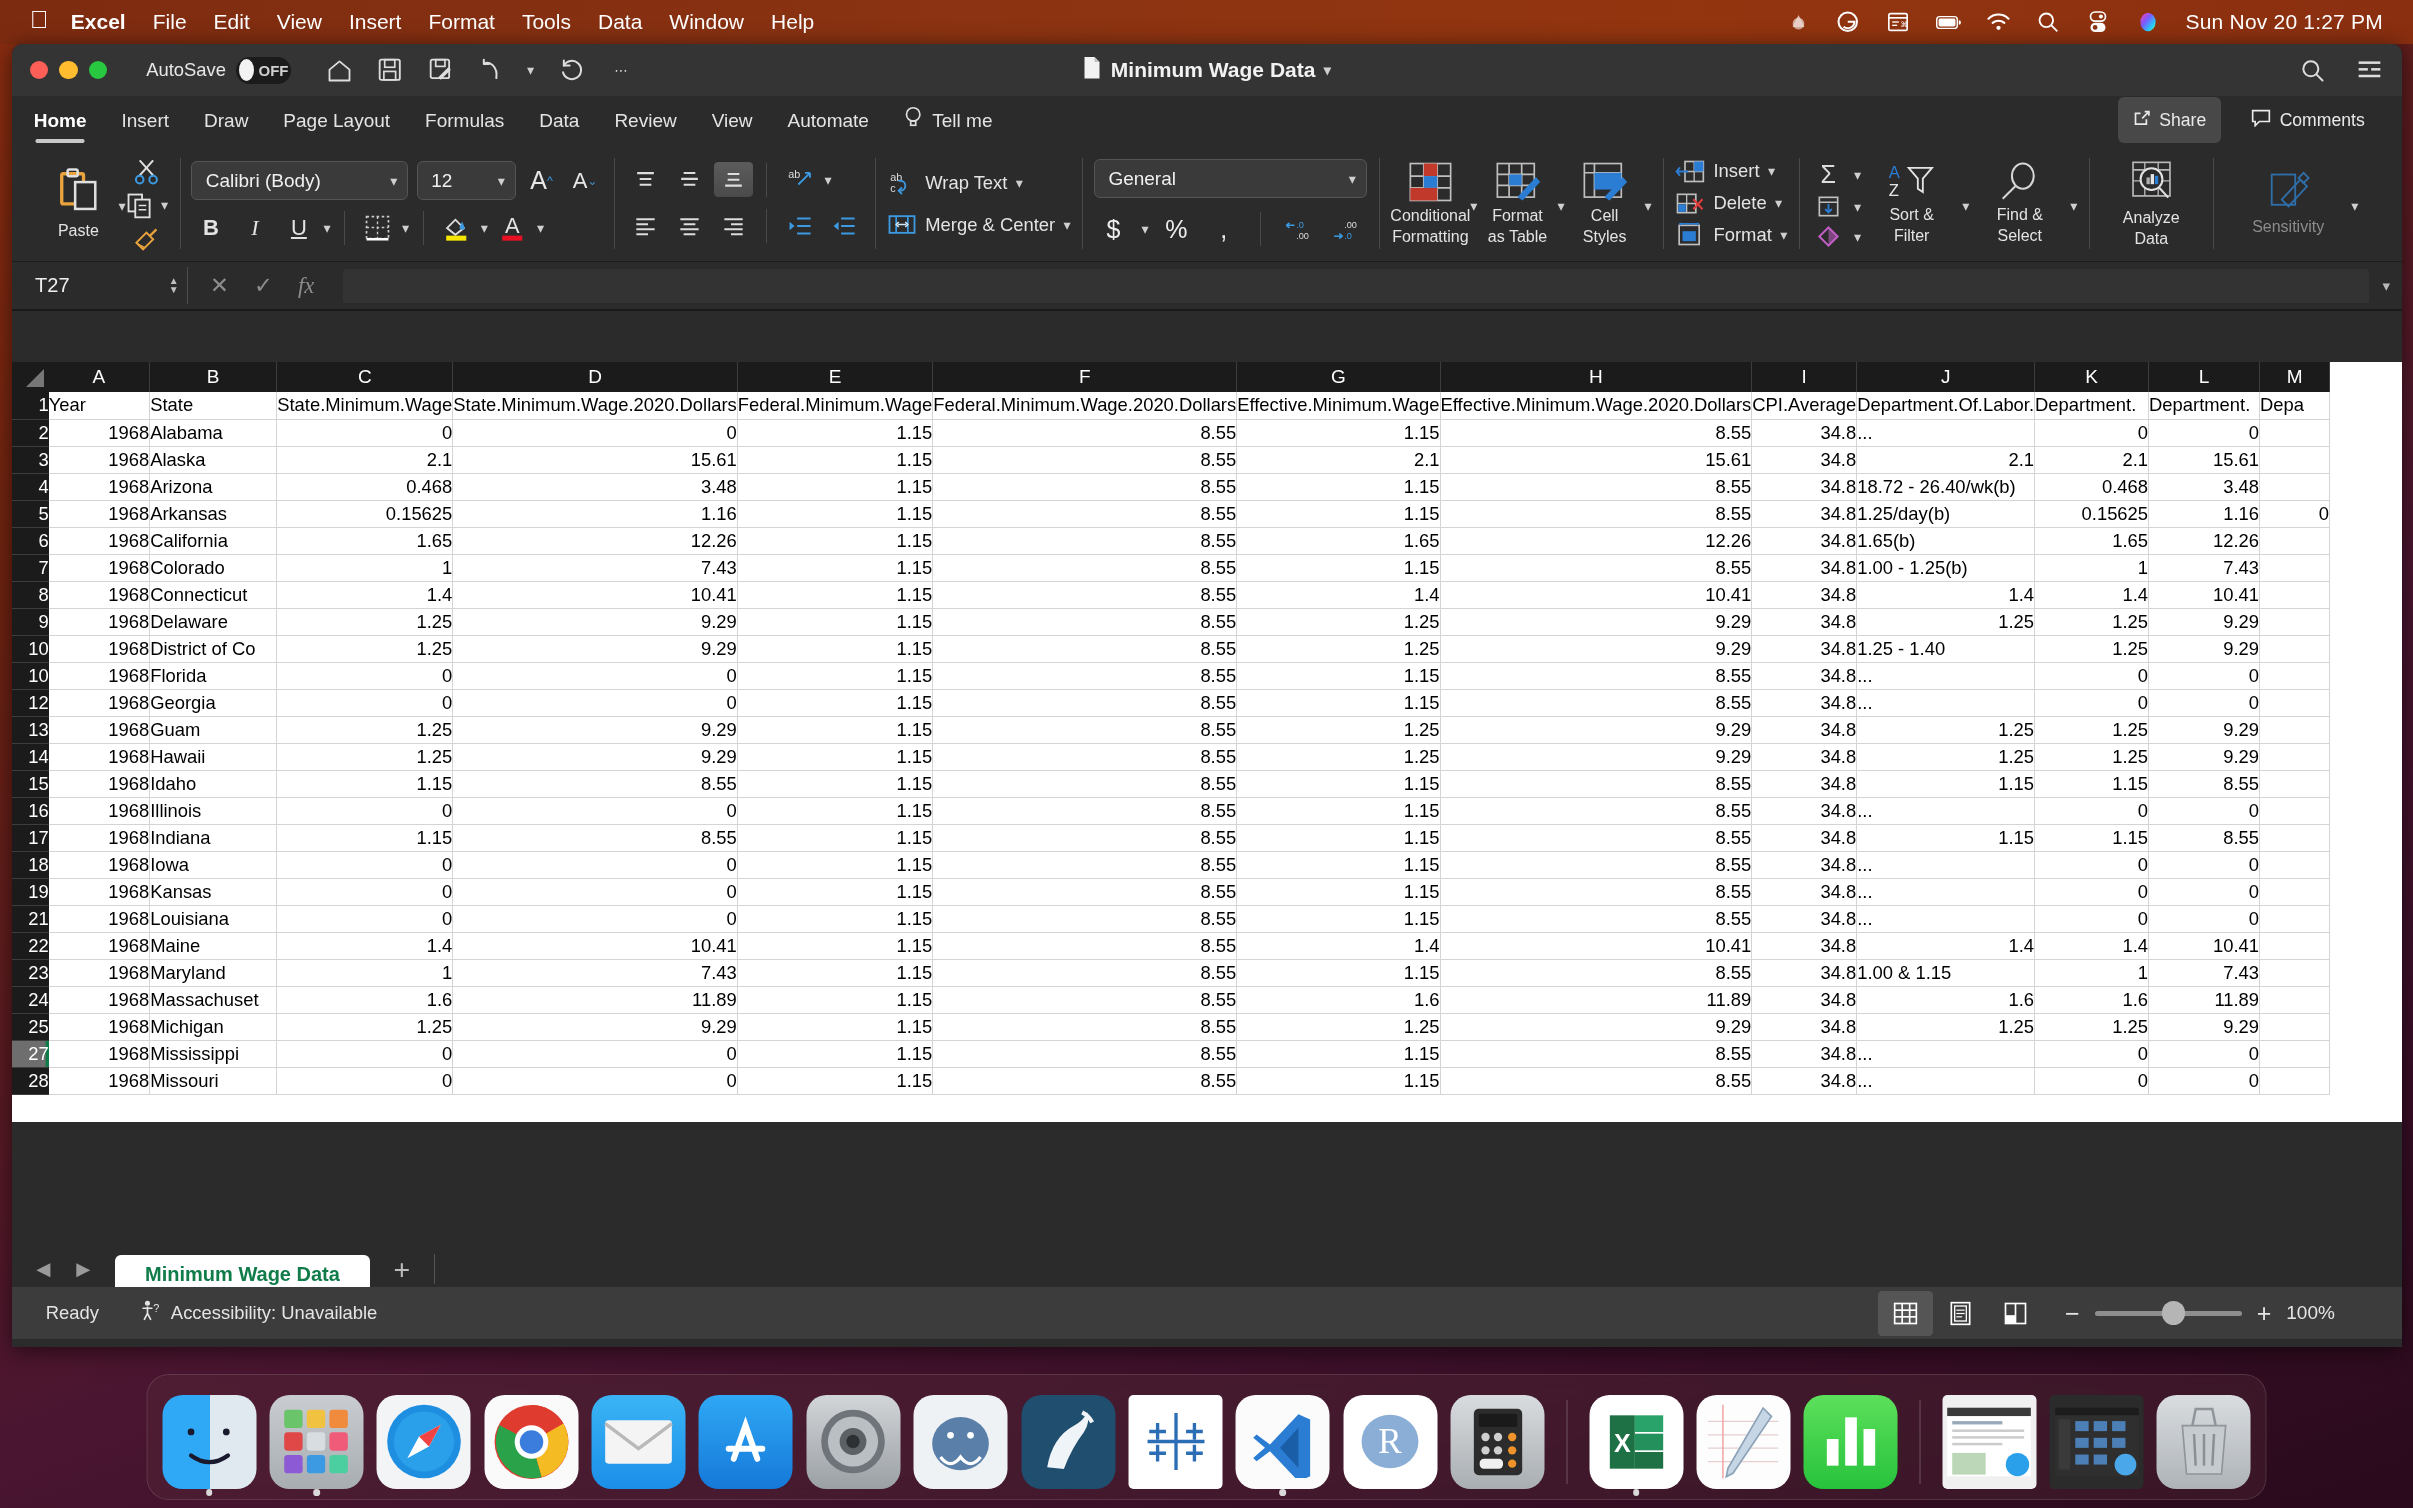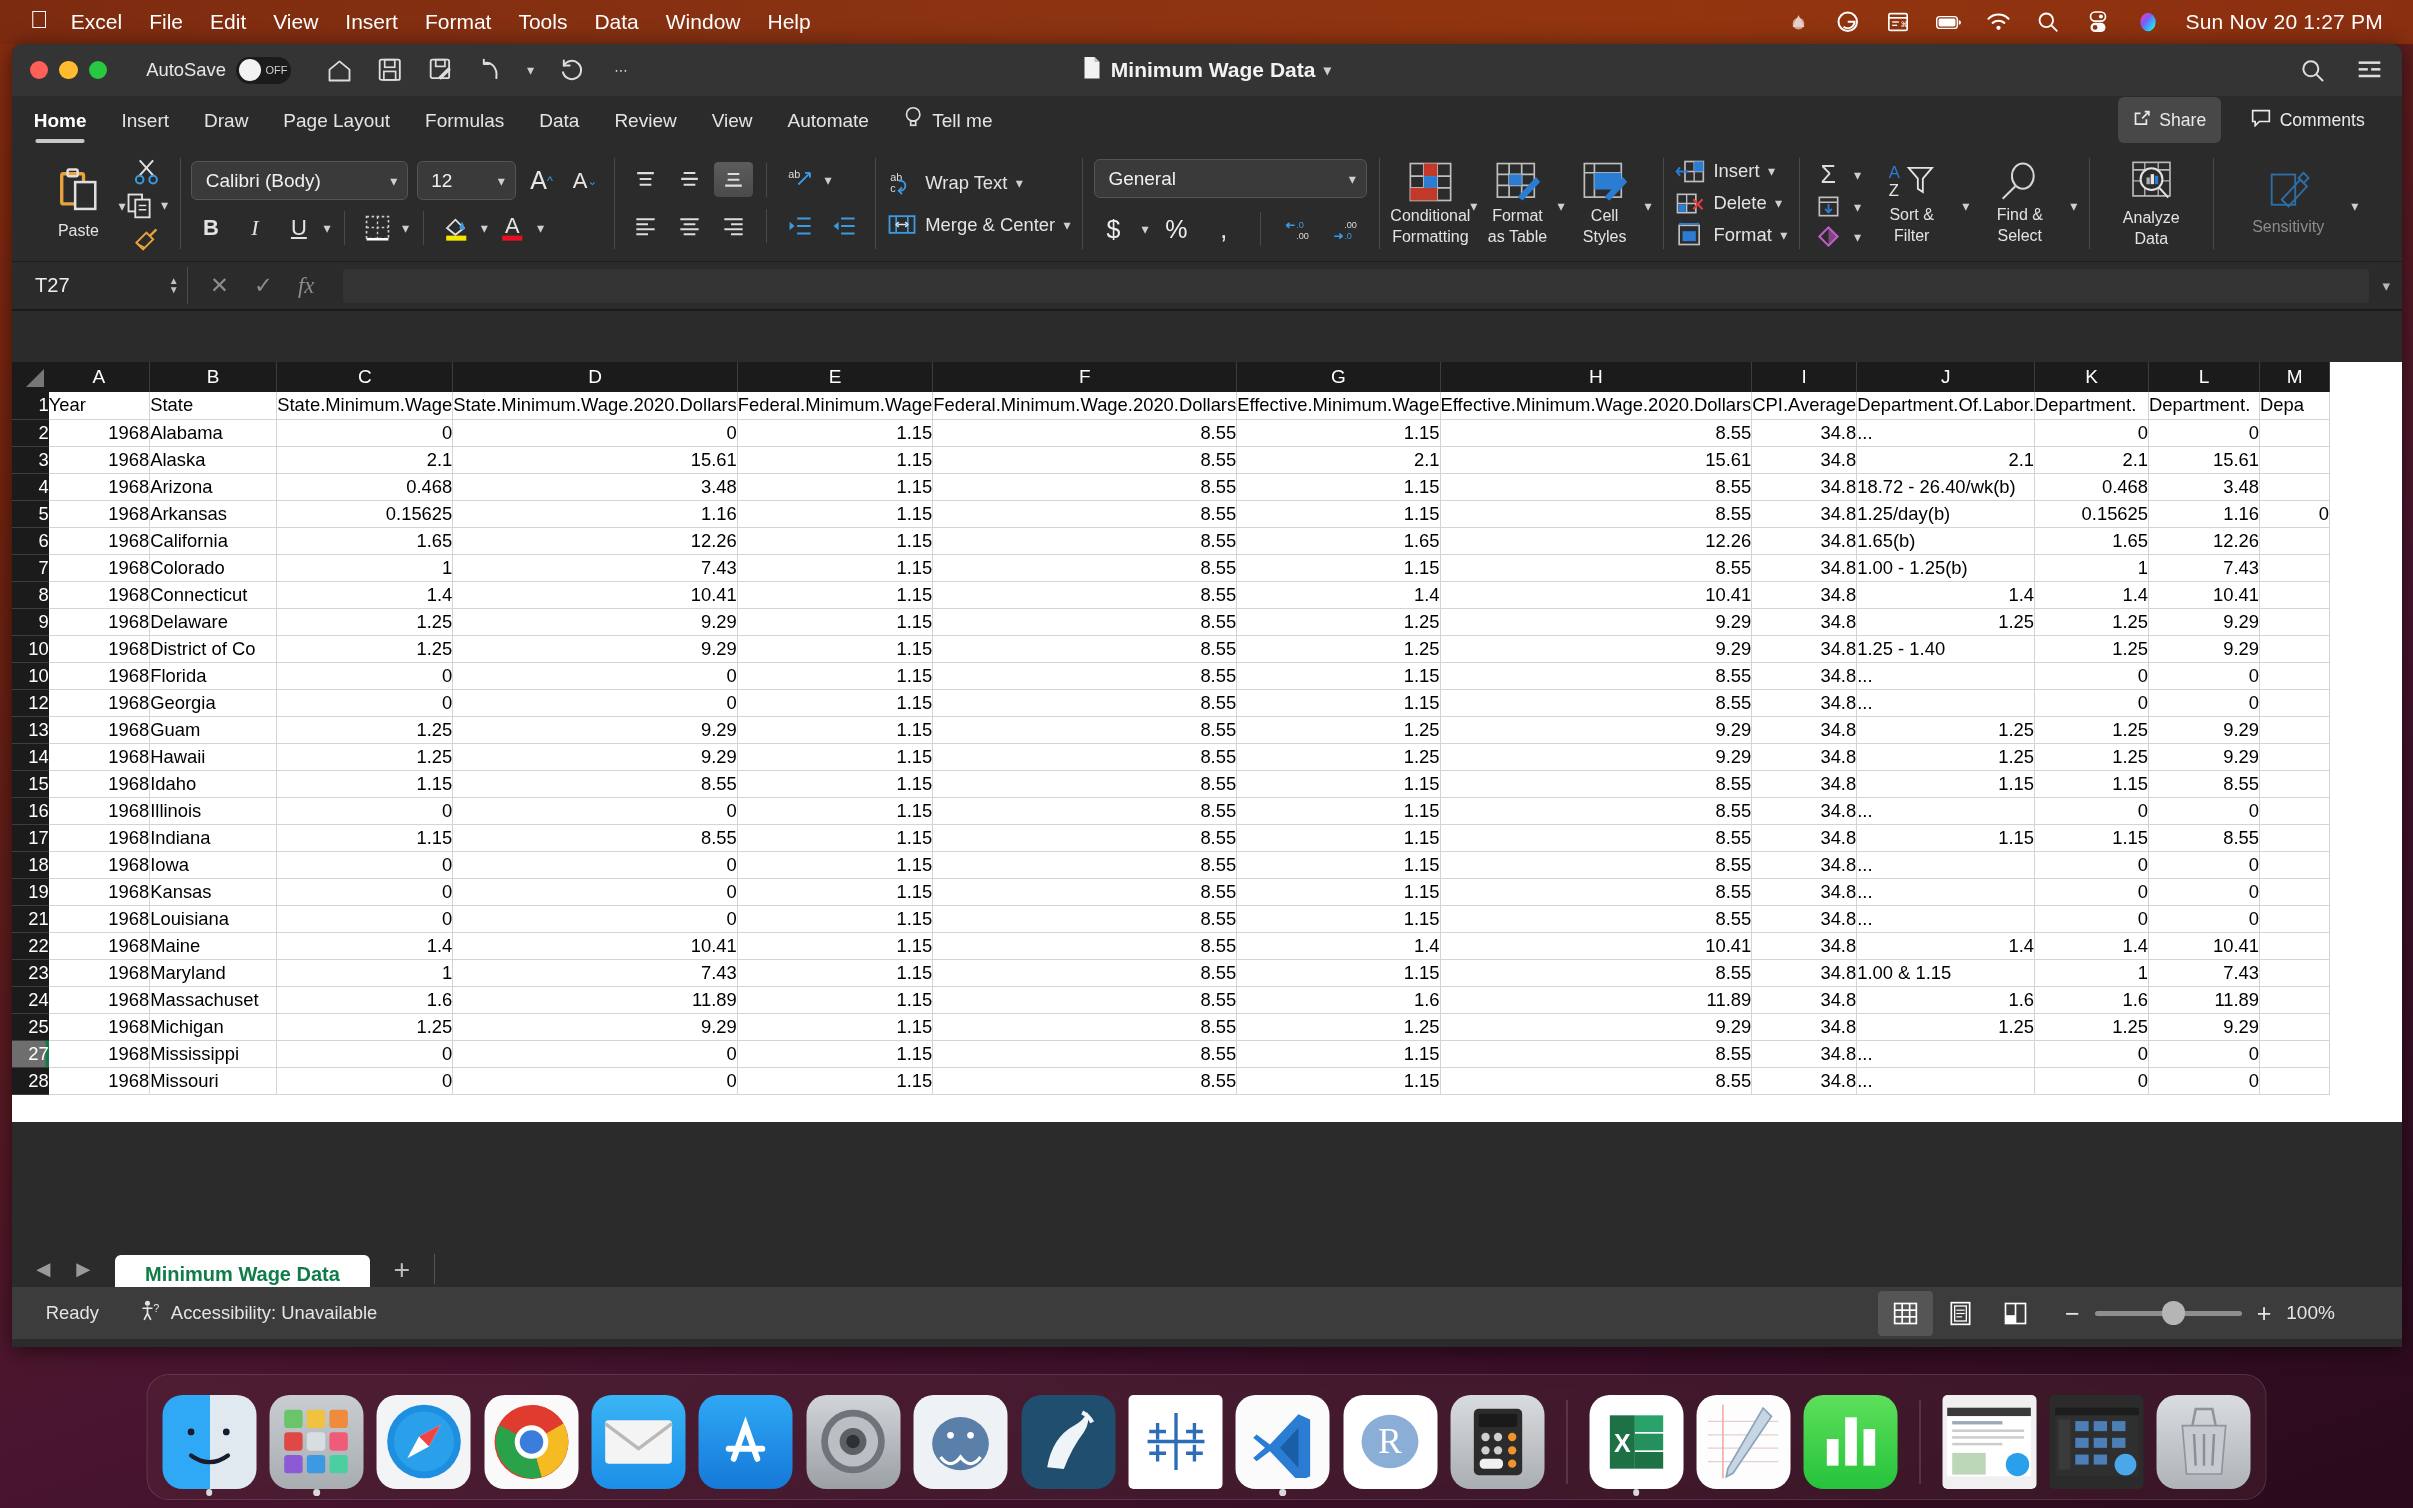--- a/index.html
+++ b/index.html
@@ -16,21 +16,21 @@
 
   
   .menubar {
     position: absolute; top: 0; left: 0; width: 2413px; height: 44px;
     background: linear-gradient(90deg,#7d2b10 0%,#8b3312 40%,#93350f 70%,#8a2f10 100%);
     display: flex; align-items: center; color: #fff;
     font-size: 21px; padding: 0 18.4px;
   }
   .menubar .apple { font-size: 25px; margin: 0 22px 0 11.7px; line-height: 1; position:relative; top:-2.5px;}
   .menubar .mi { margin-right: 27px; white-space: nowrap; }
-  .menubar .mi.bold { font-weight: normal; }
+  .menubar .mi.bold { font-weight: bold; }
   .menubar .right { margin-left: auto; display: flex; align-items: center; gap: 25px; padding-right: 11.7px;}
   .mb-icon { width: 25px; height: 25px; display:flex; align-items:center; justify-content:center;}
   .mb-clock { font-size: 21px; white-space: nowrap; letter-spacing: 0.2px;}
 
   
   .window {
     position: absolute; top: 44px; left: 11.7px; width: 2390px; height: 1303px;
     background: #2b2b2b; border-radius: 10px 10px 0 0; overflow: hidden;
     box-shadow: 0 3.4px 22px rgba(0,0,0,.55);
   }
@@ -42,21 +42,21 @@
   }
   .traffic { display: flex; gap: 11px; align-items: center; }
   .dot { width: 18.4px; height: 18.4px; border-radius: 50%; }
   .dot.r { background:#ff5f57;} .dot.y{background:#febc2e;} .dot.g{background:#28c840;}
   .autosave { margin-left: 39px; display:flex; align-items:center; gap:10px; font-size:18.4px; color:#e8e8e8;}
   .toggle {
     width: 55px; height: 27px; border-radius: 13.4px; background:#1b1b1b;
     display:flex; align-items:center; padding: 2.5px; position: relative;
   }
   .toggle .knob { width: 22px; height: 22px; border-radius: 50%; background:#f2f2f2;}
-  .toggle .lbl { font-size: 11px; color:#cfcfcf; margin-left:5px; font-weight:normal;}
+  .toggle .lbl { font-size: 15px; color:#cfcfcf; margin-left:5px; font-weight:bold;}
   .tb-icons { display:flex; align-items:center; gap: 22px; margin-left: 34px;}
   .tb-ic { width: 28.5px; height: 28.5px; display:flex; align-items:center; justify-content:center; color:#ddd;}
   .doctitle {
     position:absolute; left:0; right:0; margin:auto; width: 469px; text-align:center;
     font-size: 21px; font-weight: bold; color:#f2f2f2; display:flex; align-items:center;
     justify-content:center; gap:8.4px;
   }
   .tb-right { margin-left:auto; display:flex; align-items:center; gap: 28.5px; }
 
   

